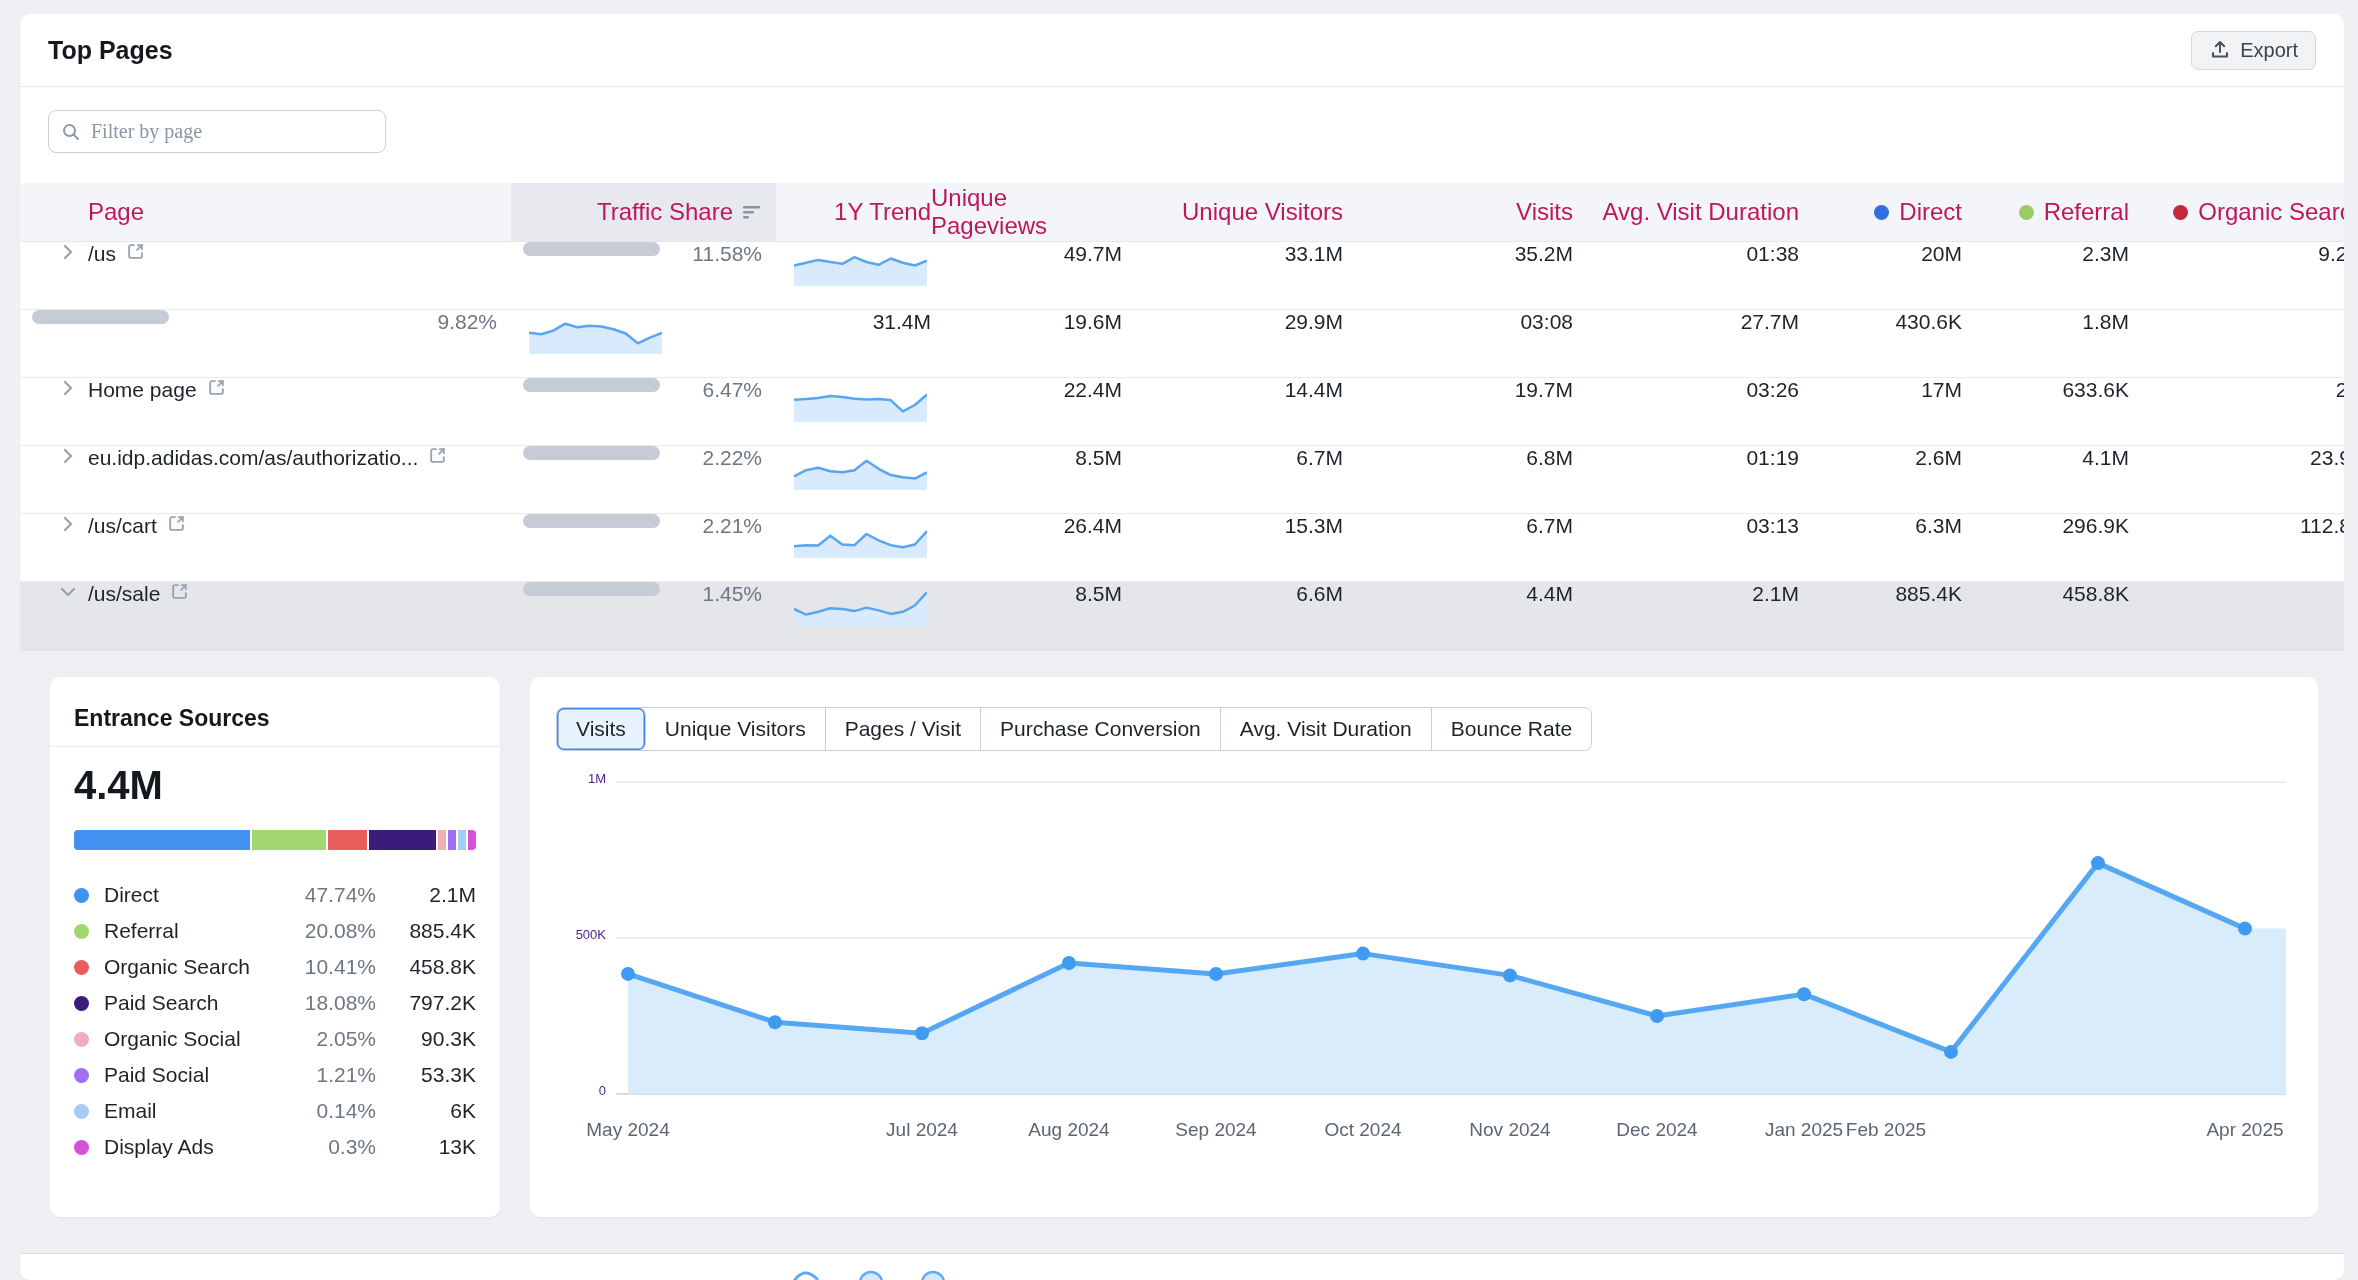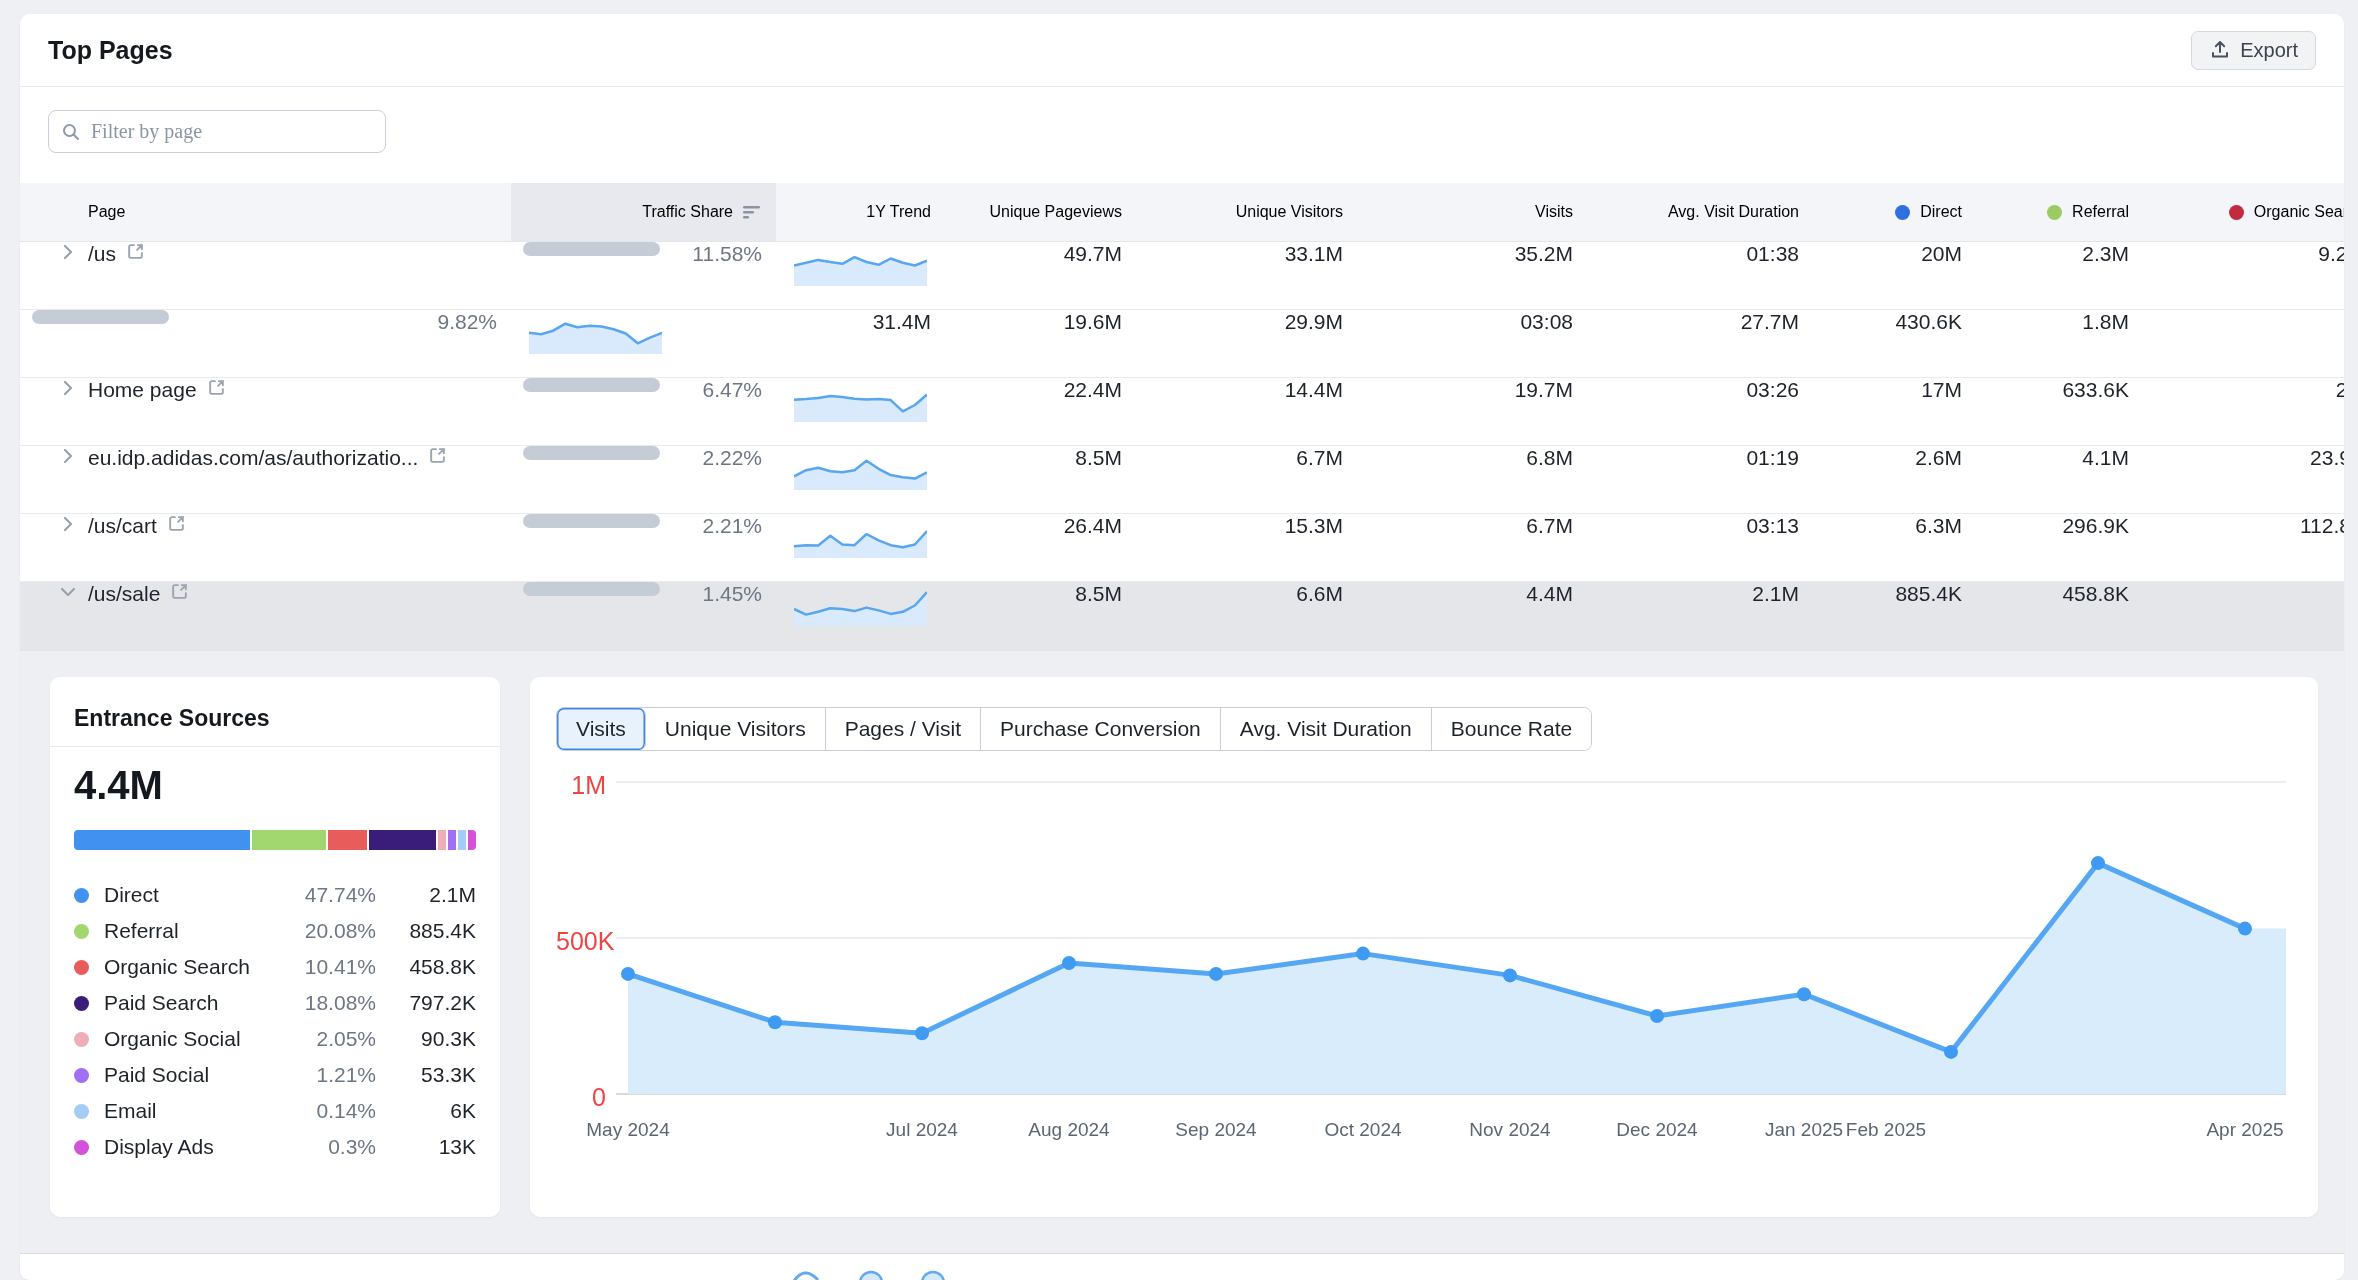--- a/index.html
+++ b/index.html
@@ -22,21 +22,21 @@
   .filter-row { padding:23px 28px 30px; }
   .search-box { display:flex; align-items:center; width:338px; height:43px;
     border:1px solid #c9cfd9; border-radius:8px; background:#fff; padding:0 12px; }
   .search-box input { border:none; outline:none; flex:1; font-size:20px; margin-left:10px;
     font-family:Liberation Serif, serif; color:#1e232b; }
   .search-box input::placeholder { color:#8b95a5; }
 
   
   .thead, .trow { display:grid;
     grid-template-columns:491px 265px 155px 191px 221px 230px 226px 163px 167px 236px; }
-  .thead { height:59px; background:#f3f5f9; border-bottom:1px solid #e3e6ea; font-size:16px; color:#000000; }
+  .thead { height:59px; background:#f3f5f9; border-bottom:1px solid #e3e6ea; font-size:24px; color:#be185d; }
   .th { display:flex; align-items:center; height:100%; }
   .th.al-right { justify-content:flex-end; }
   .th.sorted { background:#e7e9ef; padding:0 14px 0 12px; }
   .th .dot, .es-dot { width:15px; height:15px; border-radius:50%; display:inline-block; }
   .th .dot { margin-right:10px; }
   .th.first { padding-left:68px; }
   .sort-ico { margin-left:9px; }
 
   .trow { height:68px; border-bottom:1px solid #e9ebef; background:#fff; }
   .trow.sel { background:#e4e6ea; border-bottom-color:#e4e6ea; }
@@ -78,21 +78,21 @@
   .tt-tabs { display:inline-flex; margin:30px 0 0 26px; border:1px solid #c7ced8;
     border-radius:8px; background:#fff; height:44px; align-items:stretch; }
   .tab { display:flex; align-items:center; padding:0 19px; font-size:21px; color:#1e232b;
     background:#fff; border:none; border-right:1px solid #c7ced8; font-family:inherit; cursor:pointer; }
   .tab:first-child { border-radius:7px 0 0 7px; }
   .tab:last-child { border-right:none; border-radius:0 7px 7px 0; }
   .tab.active { background:#e8f2fd; box-shadow:inset 0 0 0 1.5px #3d87e6; border-radius:7px; }
 
   
   .chart-wrap { position:relative; margin:16px 26px 0; height:395px; }
-  .ylab { position:absolute; width:50px; text-align:right; font-size:25px; color:#ef4444; }
+  .ylab { position:absolute; width:50px; text-align:right; font-size:13px; color:#4c1d95; }
   .xlab { position:absolute; top:352px; transform:translateX(-50%); font-size:19px;
     color:#5c6673; white-space:nowrap; }
   .plot-svg { position:absolute; left:60px; top:0; }
 
   
   .bottom-row { border-top:1px solid #d9dce2; background:#fff; height:28px; position:relative; overflow:hidden; }
   .bottom-row svg { position:absolute; left:770px; top:0; }
 
   .ext-ico, .chev { flex:0 0 auto; }
 </style>

